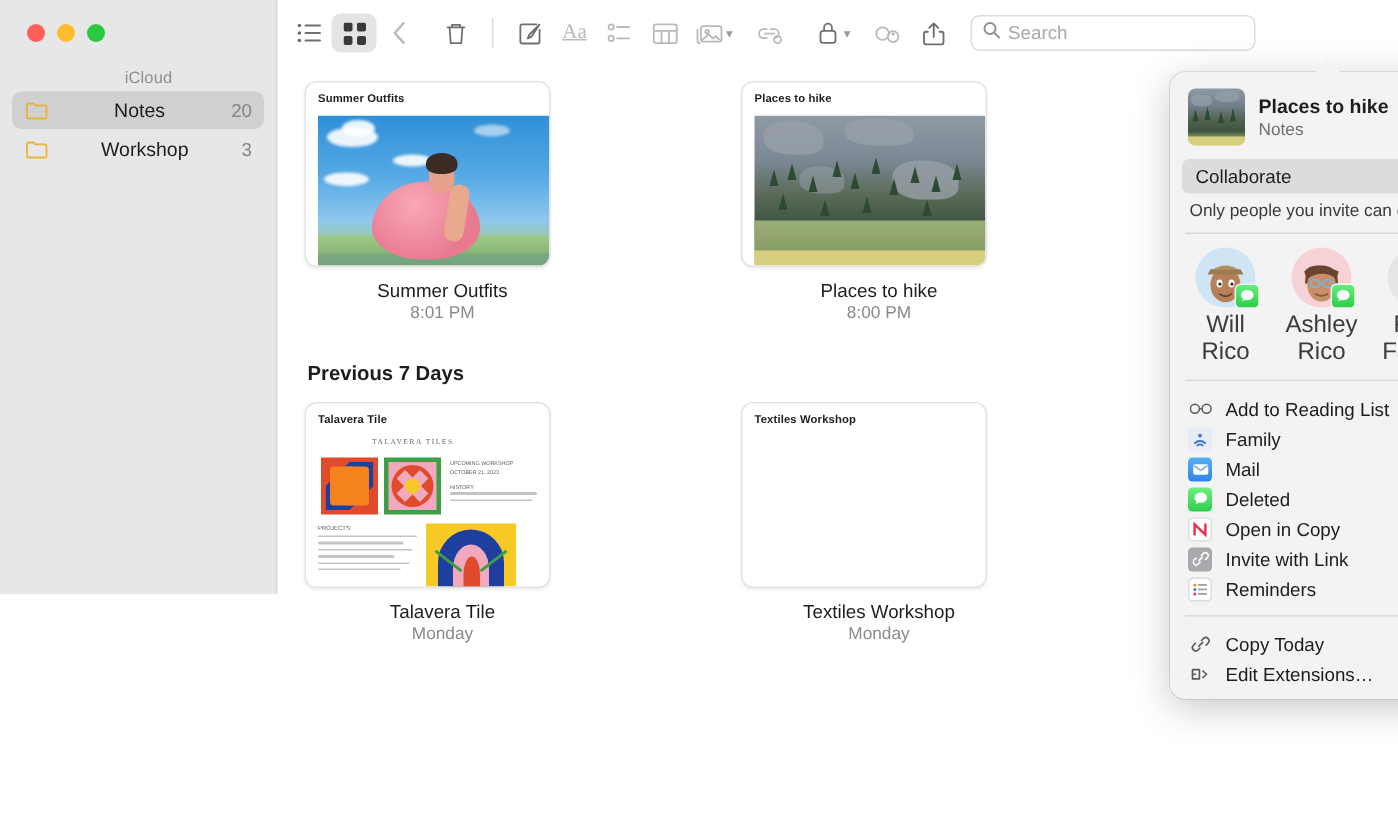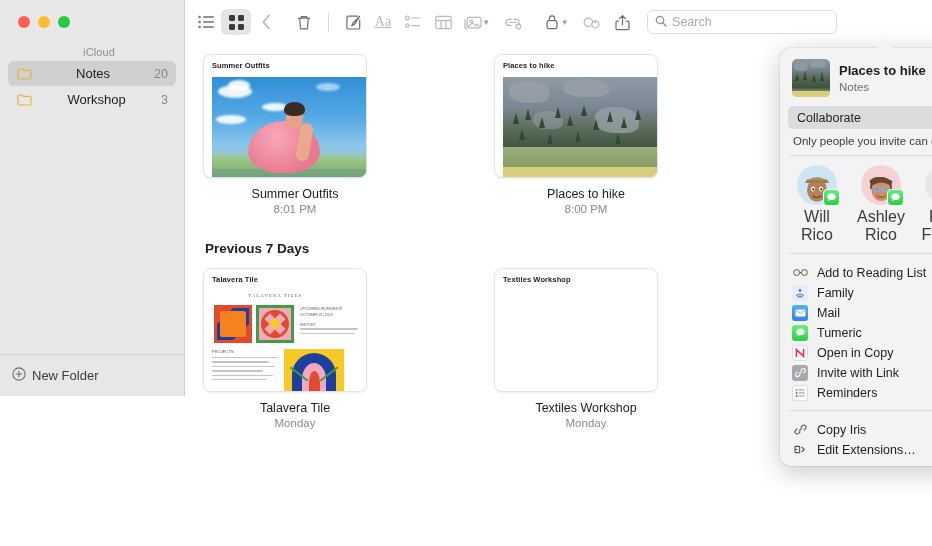--- a/index.html
+++ b/index.html
@@ -195,29 +195,20 @@
         <span class="nav-icon">
           <svg width="15" height="13" viewBox="0 0 15 13">
               <path d="M1 3.2a1.2 1.2 0 0 1 1.2-1.2h3.1l1.1 1.3h6.4A1.2 1.2 0 0 1 14 4.5v6.3a1.2 1.2 0 0 1-1.2 1.2H2.2A1.2 1.2 0 0 1 1 10.8z" fill="none" stroke="#e8b43a" stroke-width="1.2"></path>
             </svg>
         </span>
         <span class="nav-label">Workshop</span>
         <span class="nav-count">3</span>
       </div>
     </div>
 
-    <div class="sidebar-footer">
-      <span>
-        <svg width="14" height="14" viewBox="0 0 14 14">
-            <circle cx="7" cy="7" r="6.1" fill="none" stroke="#6e6e73" stroke-width="1.1"></circle>
-            <path d="M7 4.2v5.6M4.2 7h5.6" stroke="#6e6e73" stroke-width="1.1" stroke-linecap="round"></path>
-          </svg>
-      </span>
-      <span>New Folder</span>
-    </div>
   </div>
 
   <div class="main">
 
     <div class="toolbar">
       <div class="tb-btn">
         <svg width="17" height="14" viewBox="0 0 17 14">
             <g fill="#6f6f73">
               <circle cx="1.6" cy="2" r="1.2"></circle>
               <circle cx="1.6" cy="7" r="1.2"></circle>
@@ -662,21 +653,21 @@
               </svg>
           </span>
           <span>Mail</span>
         </div>
         <div class="menu-item">
           <span class="mi-icon" style="background:linear-gradient(#6ef07e,#2fcc4a);">
             <svg width="11" height="11" viewBox="0 0 11 11">
                 <path d="M5.5 1.4c2.4 0 4.2 1.5 4.2 3.4S7.9 8.2 5.5 8.2c-.5 0-1-.1-1.5-.2L2.2 9.1l.5-1.8C1.7 6.7 1.3 5.8 1.3 4.8c0-1.9 1.8-3.4 4.2-3.4z" fill="#fff"></path>
               </svg>
           </span>
-          <span>Tumeric</span>
+          <span>Deleted</span>
         </div>
         <div class="menu-item">
           <span class="mi-icon" style="background:#fff;border:.5px solid #ddd;">
             <svg width="12" height="12" viewBox="0 0 12 12">
                 <path d="M2.4 9.4 2.4 2.6 9.6 9.4 9.6 2.6" fill="none" stroke="#e8324a" stroke-width="1.6" stroke-linecap="round"></path>
               </svg>
           </span>
           <span>Open in Copy</span>
         </div>
         <div class="menu-item">
@@ -714,21 +705,21 @@
         <div class="menu-item" style="margin-top:5px">
           <span class="mi-icon">
             <svg width="13" height="13" viewBox="0 0 13 13">
                 <g fill="none" stroke="#5a5a5e" stroke-width="1.1" stroke-linecap="round">
                   <path d="M5.2 7.8 7.8 5.2"></path>
                   <path d="M7 4 8.4 2.6a2.2 2.2 0 0 1 3.1 3.1L10.1 7.1"></path>
                   <path d="M6 9 4.6 10.4a2.2 2.2 0 0 1-3.1-3.1L2.9 5.9"></path>
                 </g>
               </svg>
           </span>
-          <span>Copy Iris</span>
+          <span>Copy Today</span>
         </div>
         <div class="menu-item">
           <span class="mi-icon">
             <svg width="13" height="11" viewBox="0 0 13 11">
                 <g fill="none" stroke="#5a5a5e" stroke-width="1.1" stroke-linejoin="round">
                   <path d="M1 2.4h4.6v6.2H1zM1 5.5h2.4"></path>
                   <path d="M7.6 3 10.4 5.5 7.6 8"></path>
                 </g>
               </svg>
           </span>

